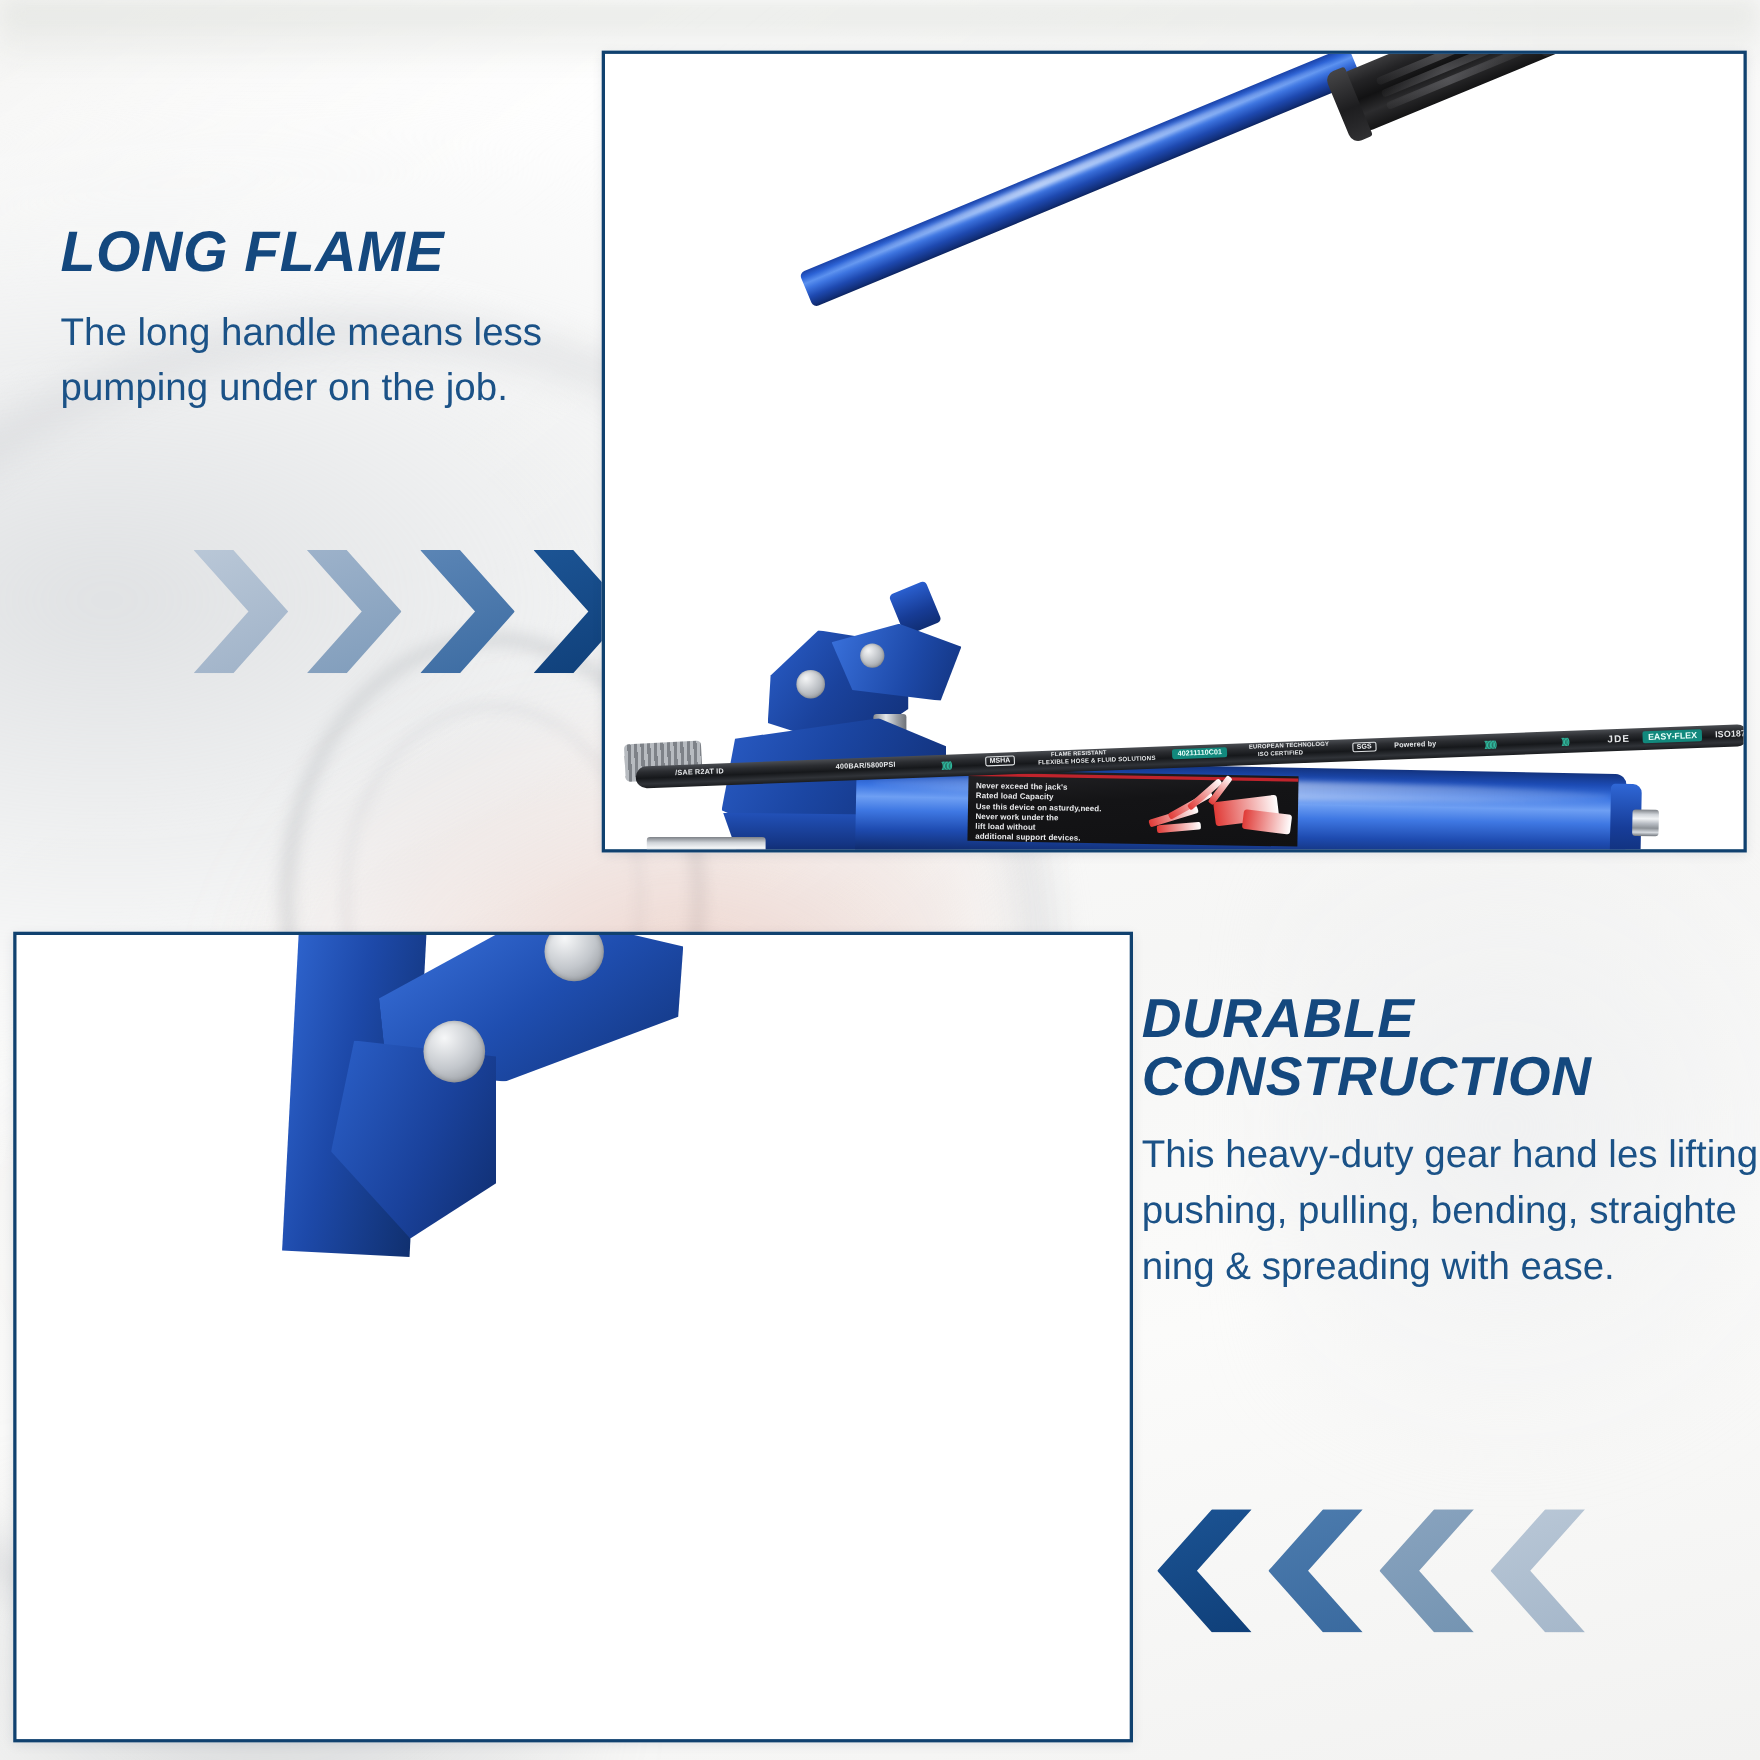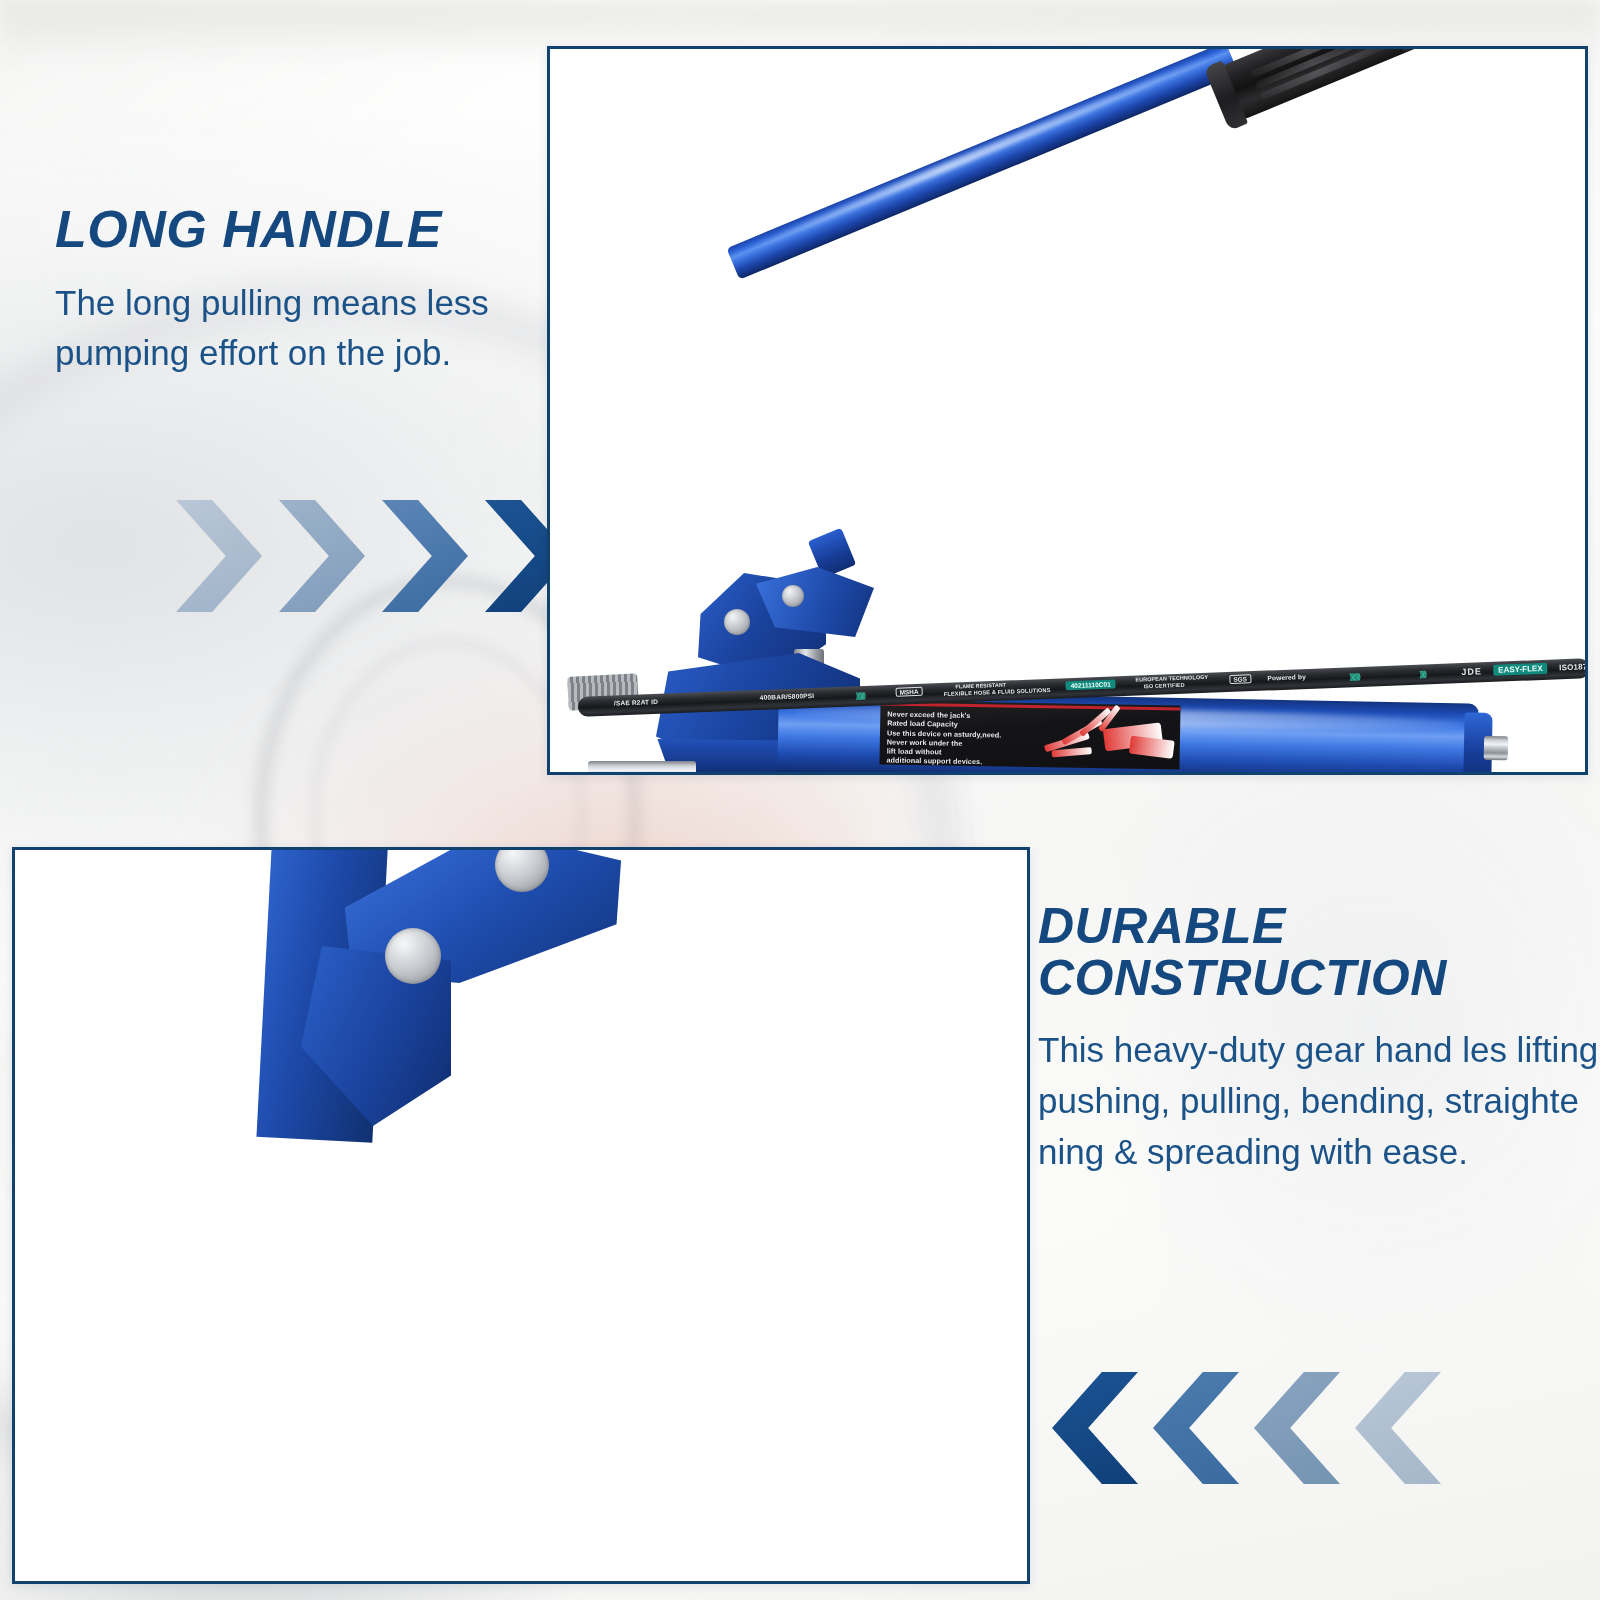--- a/index.html
+++ b/index.html
@@ -381,22 +381,22 @@
     <div class="bg-wheel"></div>
     <div class="bg-wheel-in"></div>
     <div class="bg-warm"></div>
     <div class="bg-warm2"></div>
     <div class="bg-dark-lo"></div>
     <div class="bg-right-soft"></div>
     <div class="bg-top-band"></div>
   </div>
 
   <div class="feature" id="feature-top">
-    <div class="f-title">LONG HANDLE</div>
-    <div class="f-body">The long pulling means less pumping effort on the job.</div>
+    <div class="f-title">LONG FLAME</div>
+    <div class="f-body">The long handle means less pumping under on the job.</div>
   </div>
 
   <div class="chevrons" id="chevrons-top">
     <div class="chev right" style="background:linear-gradient(160deg,#b9c7d7,#9fb2c8);"></div>
     <div class="chev right" style="background:linear-gradient(160deg,#9db2ca,#7f9cbb);"></div>
     <div class="chev right" style="background:linear-gradient(160deg,#5b85b5,#3b6ba2);"></div>
     <div class="chev right" style="background:linear-gradient(160deg,#1c5494,#0f3f79);"></div>
   </div>
 
   <div class="panel" id="panel-top">

